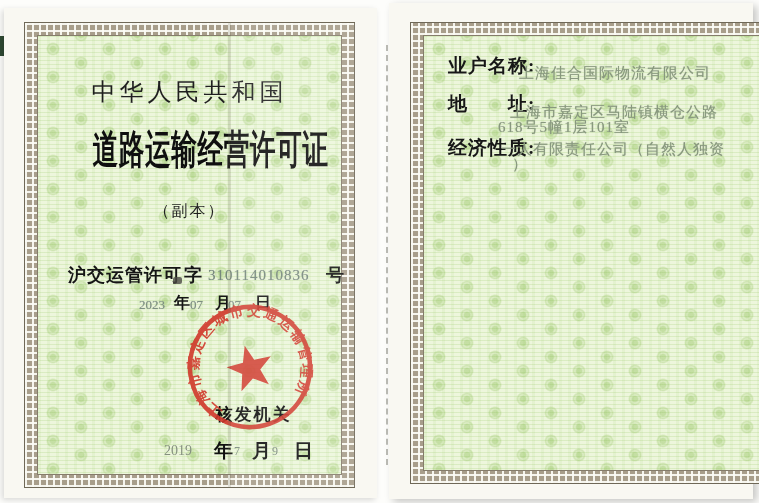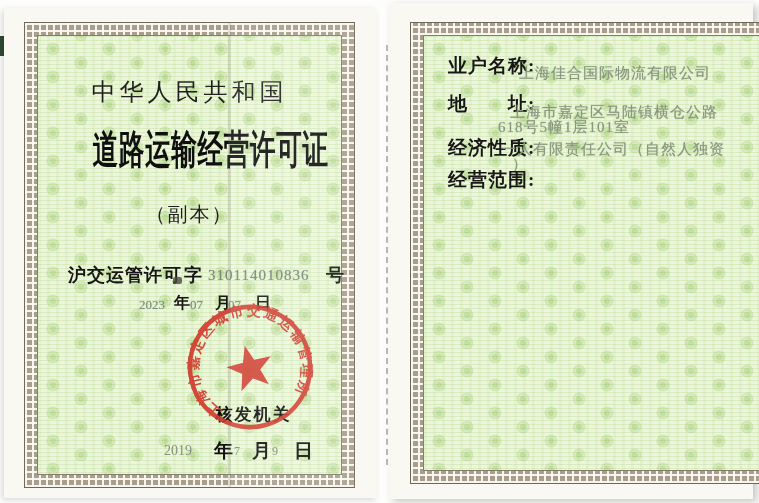--- a/index.html
+++ b/index.html
@@ -22,21 +22,21 @@
       radial-gradient(circle 7px at 7px 7px, rgba(140,190,85,.42) 2.5px, rgba(140,190,85,.16) 4px, rgba(140,190,85,.30) 5.5px, transparent 7px),
       radial-gradient(circle 7px at 7px 7px, rgba(140,190,85,.42) 2.5px, rgba(140,190,85,.16) 4px, rgba(140,190,85,.30) 5.5px, transparent 7px),
       repeating-linear-gradient(180deg, rgba(150,200,100,.22) 0 1px, transparent 1px 4px),
       repeating-linear-gradient(90deg, rgba(150,200,100,.10) 0 3px, transparent 3px 9px);
     background-size:56px 28px,56px 28px,auto,auto;
     background-position:8px 6px,36px 20px,0 0,0 0;}
   .abs{position:absolute;white-space:nowrap;}
   .centered{left:0;right:0;text-align:center;}
   .country{font-size:24px;letter-spacing:4px;color:#1f1f1f;font-weight:500;}
   .cert-title{font-size:40px;font-weight:bold;color:#0f0f0f;letter-spacing:1px;transform:scaleX(.64);transform-origin:50% 50%;}
-  .duplicate{font-size:20px;letter-spacing:2px;color:#1f1f1f;}
+  .duplicate{font-size:16px;letter-spacing:2px;color:#1f1f1f;}
   .lic-black{font-size:18px;font-weight:bold;color:#151515;letter-spacing:1px;}
   .lic-num{font-size:15px;color:#76887c;letter-spacing:1px;text-shadow:0 0 1px rgba(118,136,124,.6);}
   .v-label{font-size:15px;font-weight:bold;color:#151515;}
   .v-num{font-size:13px;color:#7d8f81;text-shadow:0 0 1px rgba(125,143,129,.6);text-align:right;}
   .v-unit{font-size:16px;font-weight:bold;color:#151515;}
   .issuer{font-size:17px;font-weight:bold;letter-spacing:2px;color:#111;text-align:center;}
   .d-num{font-size:14px;color:#85917f;}
   .d-small{font-size:12px;color:#7a8a7d;}
   .d-unit{font-size:19px;font-weight:bold;color:#111;}
   .smudge{width:9px;height:7px;background:#4a4a42;border-radius:2px;opacity:.8;}
@@ -123,18 +123,17 @@
         <span class="abs field-value" style="left:95px;top:28px">上海佳合国际物流有限公司</span>
 
         <span class="abs field-label" style="left:24px;top:55px">地　　址:</span>
         <span class="abs field-value" style="left:86px;top:67px">上海市嘉定区马陆镇横仓公路</span>
         <span class="abs field-value" style="left:74px;top:82px">618号5幢1层101室</span>
 
         <span class="abs field-label" style="left:24px;top:99px">经济性质:</span>
         <span class="abs field-value" style="left:77px;top:104px">一人有限责任公司（自然人独资</span>
         <span class="abs field-value" style="left:88px;top:119px">）</span>
 
-        <span class="abs field-label" style="left:24px;top:131px">经营范围:</span>
       </div>
     </div>
   </div>
 
 </div>
 
 </body></html>

